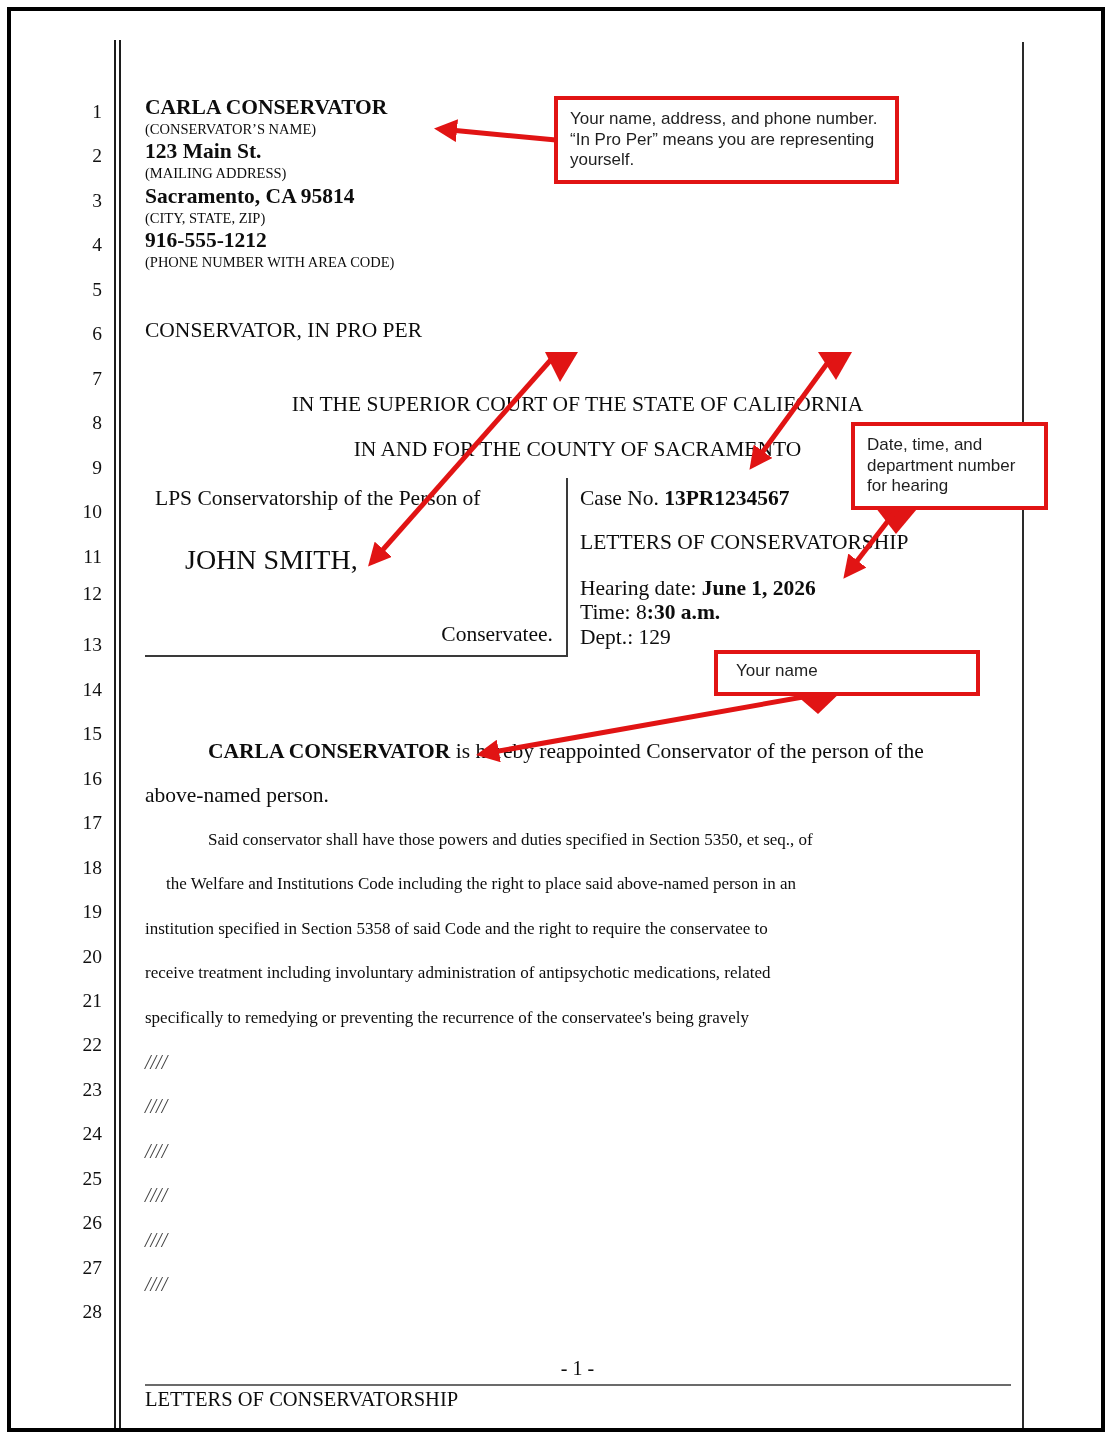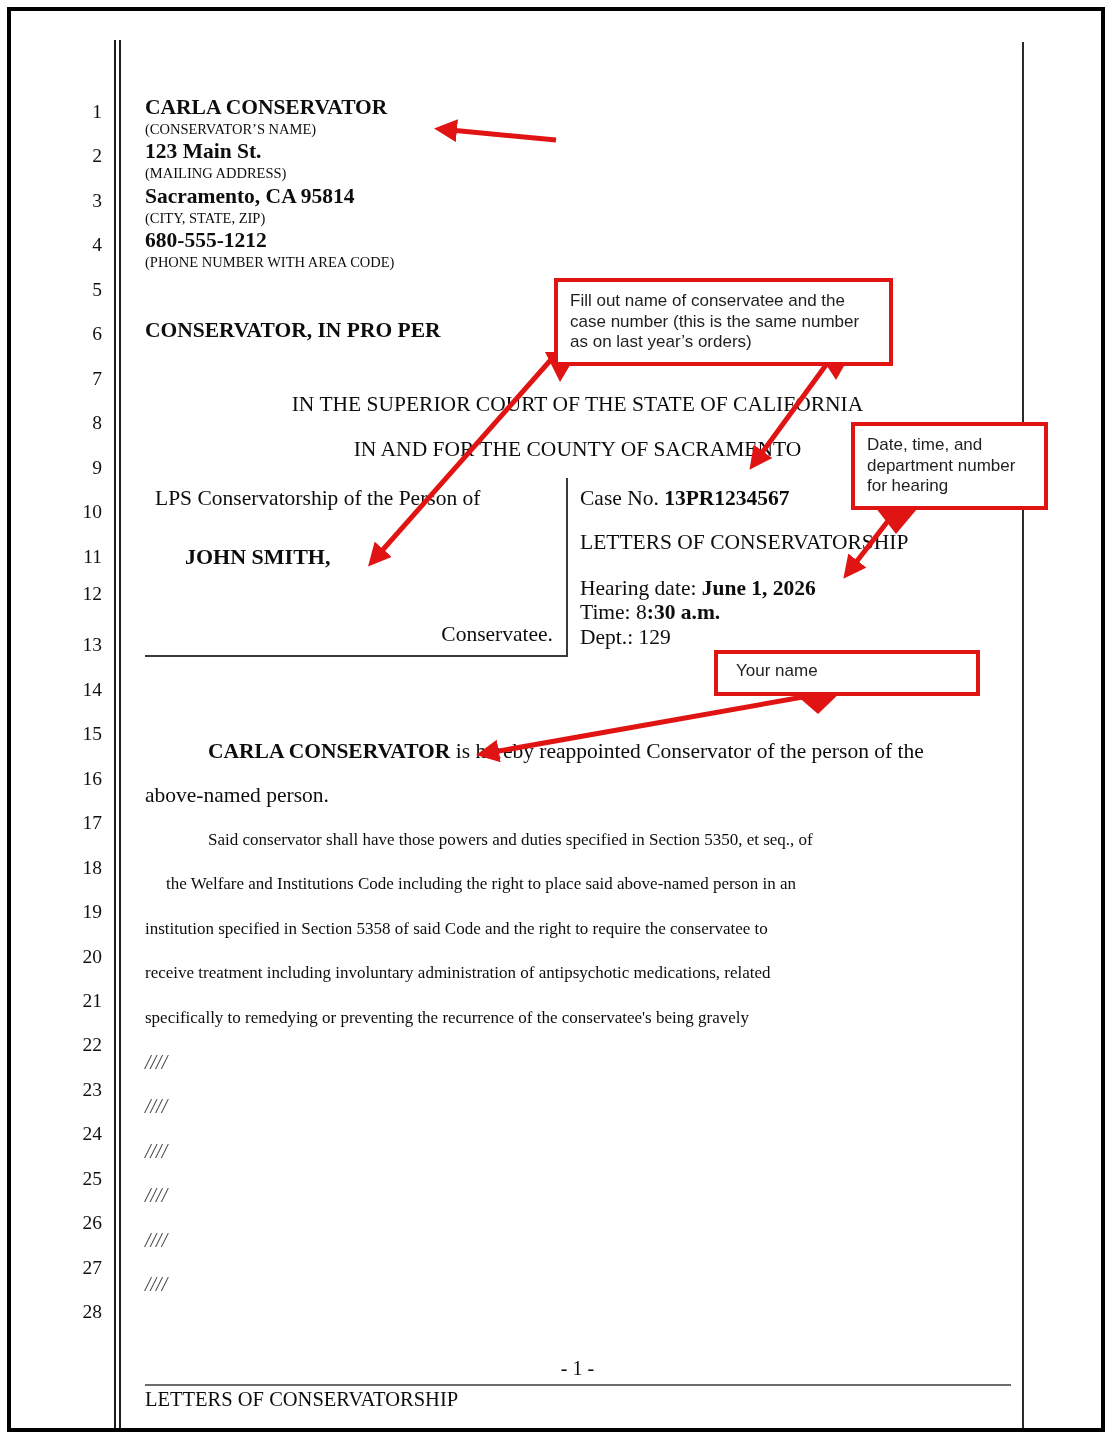--- a/index.html
+++ b/index.html
@@ -8,30 +8,30 @@
   .frame{position:absolute;inset:7px;border:4px solid #000;pointer-events:none;z-index:2;}
   .rule-double{position:absolute;left:114px;top:40px;bottom:11px;width:3px;
         border-left:2px solid #1c1c1c;border-right:2px solid #1c1c1c;z-index:1;}
   .rule-right{position:absolute;left:1022px;top:42px;bottom:11px;width:2px;background:#2a2a2a;z-index:1;}
   .line-no{position:absolute;left:60px;width:42px;height:30px;text-align:right;
         font-size:19.5px;line-height:30px;color:#111;}
   
   .addr{position:absolute;left:145px;top:96px;z-index:1;}
   .addr-value{font-size:21.5px;line-height:23px;font-weight:bold;}
   .addr-caption{font-size:14.5px;line-height:21.3px;}
-  .role-line{position:absolute;left:145px;top:318px;font-size:21.5px;z-index:1;font-weight:bold;}
+  .role-line{position:absolute;left:145px;top:318px;font-size:21.5px;z-index:1;}
   
   .court-head{position:absolute;left:145px;width:865px;text-align:center;font-size:21.5px;z-index:1;}
   .court-head.l1{top:392px;}
   .court-head.l2{top:437px;}
   
   .caption-left{position:absolute;left:145px;top:478px;width:421px;height:177px;
         border-right:2px solid #3a3a3a;border-bottom:2.5px solid #3a3a3a;z-index:1;}
   .matter-line{position:absolute;left:10px;top:8px;font-size:21.5px;}
-  .conservatee-name{position:absolute;left:40px;top:66px;font-size:22px;font-weight:bold;}
+  .conservatee-name{position:absolute;left:40px;top:66px;font-size:28px;font-weight:normal;}
   .party-label{position:absolute;right:13px;bottom:8px;font-size:21.5px;}
   .caption-right{position:absolute;left:580px;top:478px;width:430px;font-size:21.5px;z-index:1;}
   .cap-case{position:absolute;top:8px;left:0;}
   .cap-title{position:absolute;top:52px;left:0;}
   .cap-hearing{position:absolute;top:98px;left:0;line-height:24.3px;}
   .b{font-weight:bold;}
   
   .venue-line{position:absolute;left:145px;top:695px;font-size:21.5px;z-index:1;}
   .appt{position:absolute;left:145px;top:729px;width:868px;font-size:21.5px;z-index:1;}
   .appt .ln{height:44.45px;line-height:44.45px;white-space:nowrap;}
@@ -92,21 +92,21 @@
       <div class="line-no" style="top: 1297.15px;">28</div>
     </div>
 
   <div class="addr">
       <div class="addr-value">CARLA CONSERVATOR</div>
       <div class="addr-caption">(CONSERVATOR’S NAME)</div>
       <div class="addr-value">123 Main St.</div>
       <div class="addr-caption">(MAILING ADDRESS)</div>
       <div class="addr-value">Sacramento, CA 95814</div>
       <div class="addr-caption">(CITY, STATE, ZIP)</div>
-      <div class="addr-value">680-555-1212</div>
+      <div class="addr-value">916-555-1212</div>
       <div class="addr-caption">(PHONE NUMBER WITH AREA CODE)</div>
     </div>
   <div class="role-line">CONSERVATOR, IN PRO PER</div>
 
   <div class="court-head l1">IN THE SUPERIOR COURT OF THE STATE OF CALIFORNIA</div>
   <div class="court-head l2">IN AND FOR THE COUNTY OF SACRAMENTO</div>
 
   <div class="caption-left">
     <div class="matter-line">LPS Conservatorship of the Person of</div>
     <div class="conservatee-name">JOHN SMITH,</div>
@@ -159,16 +159,16 @@
     <polygon points="818,352 852,352 836,380" fill="#e11414"></polygon>
     <polygon points="872,503 922,503 896,534" fill="#e11414"></polygon>
     <polygon points="788,688 845,688 818,714" fill="#e11414"></polygon>
     <line x1="556" y1="140" x2="440" y2="129" stroke="#e11414" stroke-width="5" marker-end="url(#ah)"></line>
     <line x1="556" y1="354" x2="372" y2="562" stroke="#e11414" stroke-width="5" marker-end="url(#ah)"></line>
     <line x1="834" y1="354" x2="753" y2="465" stroke="#e11414" stroke-width="5" marker-end="url(#ah)"></line>
     <line x1="898" y1="508" x2="847" y2="574" stroke="#e11414" stroke-width="5" marker-end="url(#ah)"></line>
     <line x1="820" y1="694" x2="482" y2="754" stroke="#e11414" stroke-width="5" marker-end="url(#ah)"></line>
   </svg>
 
-  <div class="callout co2">Fill out name of conservatee and the case number (this is the same number as on last year’s orders)</div>
+  <div class="callout co1">Your name, address, and phone number. “In Pro Per” means you are representing yourself.</div>
   <div class="callout co3">Date, time, and department number for hearing</div>
   <div class="callout co4">Your name</div>
 </div>
 
 </body></html>

